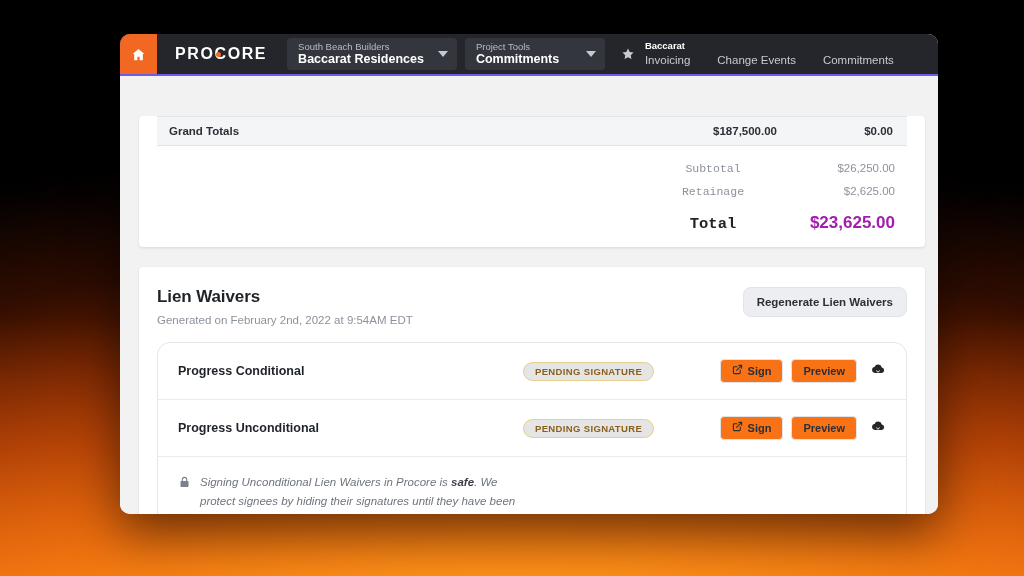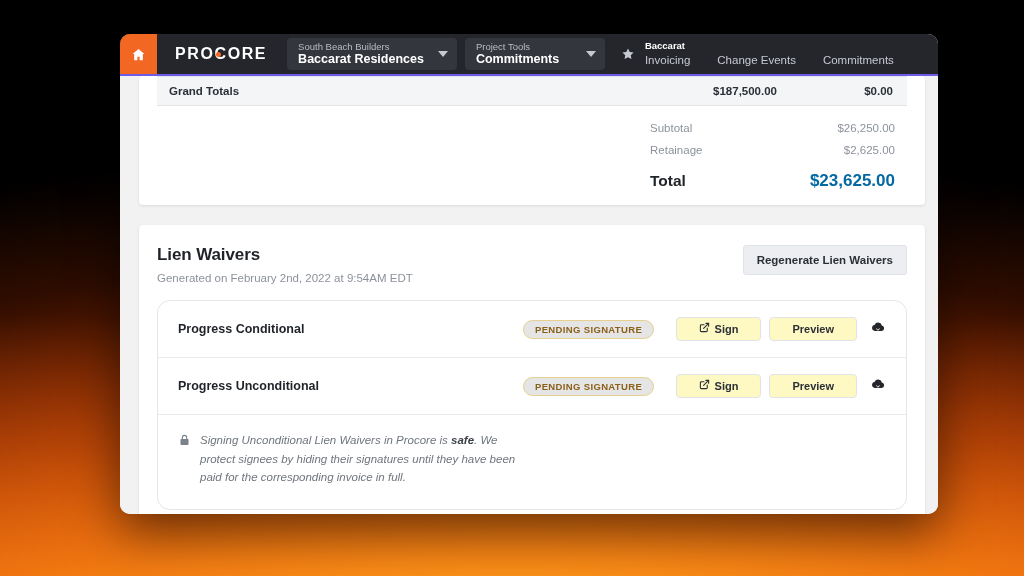--- a/index.html
+++ b/index.html
@@ -127,20 +127,21 @@
 
   
   #page-body {
     flex: 1 1 auto;
     background: #f2f2f2;
     padding: 0 13px 14px 19px;
     overflow: hidden;
     display: flex;
     flex-direction: column;
     gap: 20px;
+    margin-top: 40px;
   }
 
   .card {
     background: #ffffff;
     border-radius: 4px;
     box-shadow: 0 1px 3px rgba(0,0,0,0.10);
     flex: 0 0 auto;
   }
 
   
@@ -164,40 +165,40 @@
   .gt-amount.second { width: 116px; }
 
   .summary-lines {
     padding: 16px 30px 0 0;
     display: flex;
     flex-direction: column;
     align-items: flex-end;
     gap: 10px;
   }
   .sum-row { display: flex; align-items: baseline; }
-  .sum-label { font-size: 11.5px; color: #8c929c; width: 150px; text-align: left; padding-right: 24px; }
+  .sum-label { font-size: 11.5px; color: #8c929c; width: 150px; text-align: center; padding-right: 24px; font-family: Liberation Mono, monospace; }
   .sum-value { font-size: 11.5px; color: #8c929c; width: 95px; text-align: right; }
   .sum-row.total { padding-top: 5px; }
   .sum-row.total .sum-label { font-size: 15.5px; color: #1f2328; font-weight: 700; }
-  .sum-row.total .sum-value { font-size: 17px; color: #0369a1; font-weight: 700; }
+  .sum-row.total .sum-value { font-size: 17px; color: #a21caf; font-weight: 700; }
 
   
   #lien-card { padding: 20px 18px 18px 18px; }
 
   #lw-header {
     display: flex;
     align-items: flex-start;
     justify-content: space-between;
   }
   #lw-title { font-size: 17px; font-weight: 700; color: #1f2328; letter-spacing: -0.1px; }
   #lw-subtitle { font-size: 11.5px; color: #8c929c; padding-top: 7px; }
   #regenerate-button {
     background: #eceef1;
     border: 1px solid #e0e3e7;
-    border-radius: 3px;
+    border-radius: 8px;
     padding: 8px 13px;
     font-size: 11.5px;
     color: #2b2f36;
     font-weight: 700;
     cursor: pointer;
     white-space: nowrap;
     font-family: "Liberation Sans", sans-serif;
   }
 
   #waiver-table {
@@ -221,24 +222,24 @@
     border: 1px solid #e7cf8e;
     color: #8a5f19;
     border-radius: 11px;
     padding: 3px 11px 3px 11px;
     font-size: 9.5px;
     font-weight: 700;
     letter-spacing: 0.35px;
   }
   .wr-actions { display: flex; align-items: center; gap: 8px; flex: 0 0 auto; }
   .act-button {
-    background: #fef9c3;
+    background: #f97316;
     border: 1px solid #e0e3e7;
     border-radius: 4px;
-    padding: 4px 22px;
+    padding: 4px 11px;
     font-size: 11px;
     font-weight: 700;
     color: #2b2f36;
     display: flex;
     align-items: center;
     gap: 5px;
     cursor: pointer;
     font-family: "Liberation Sans", sans-serif;
     line-height: 1.3;
   }

